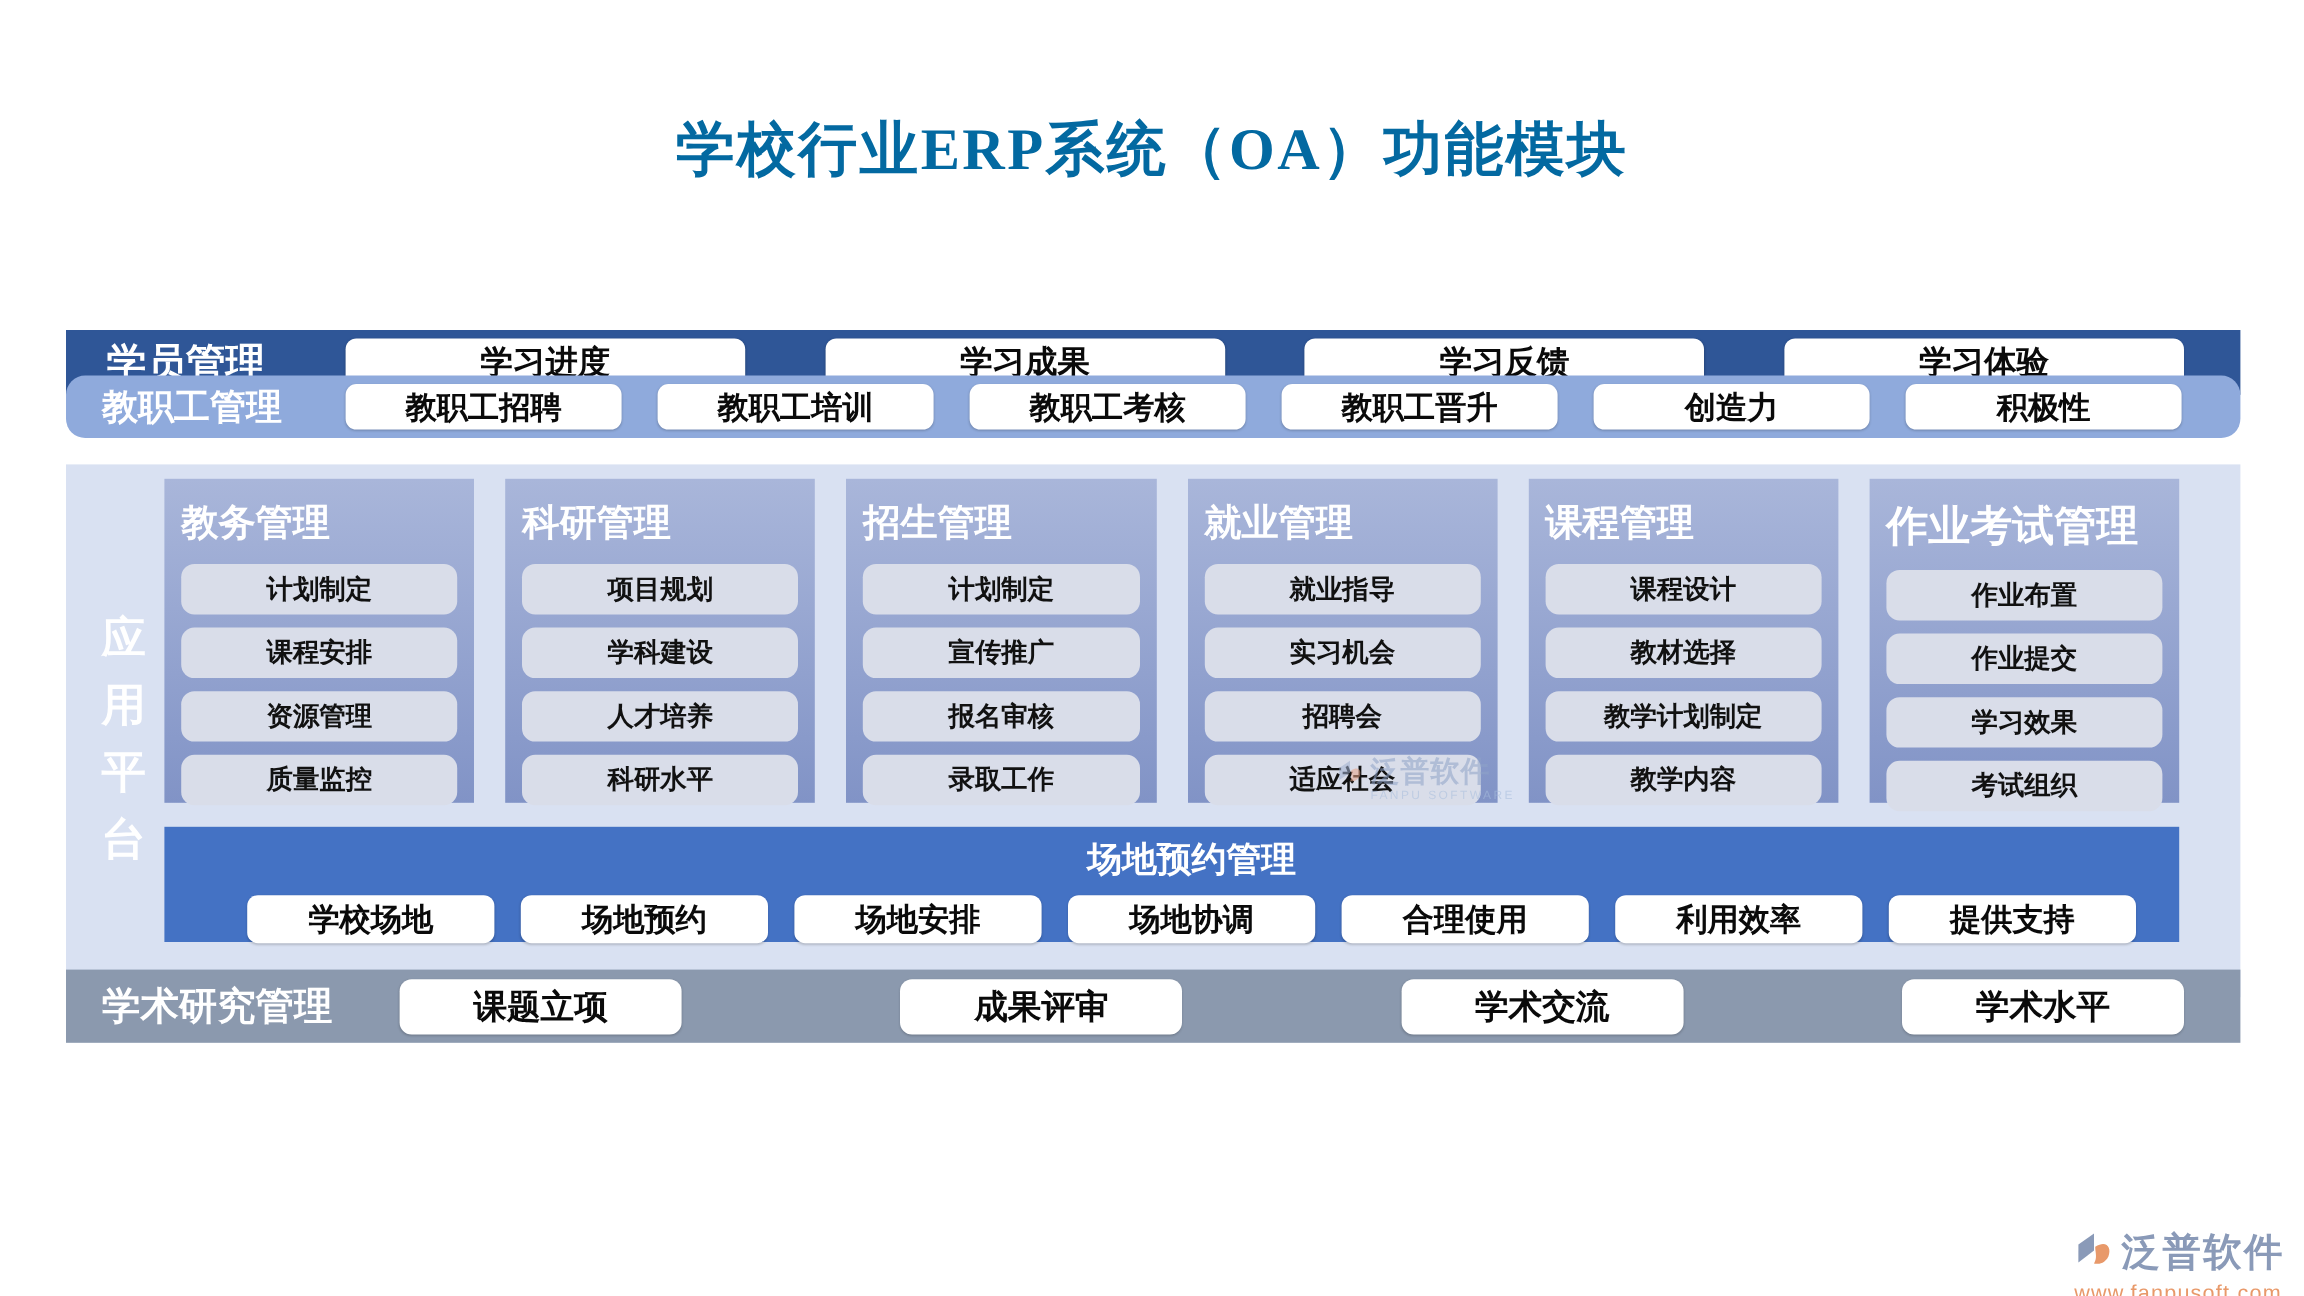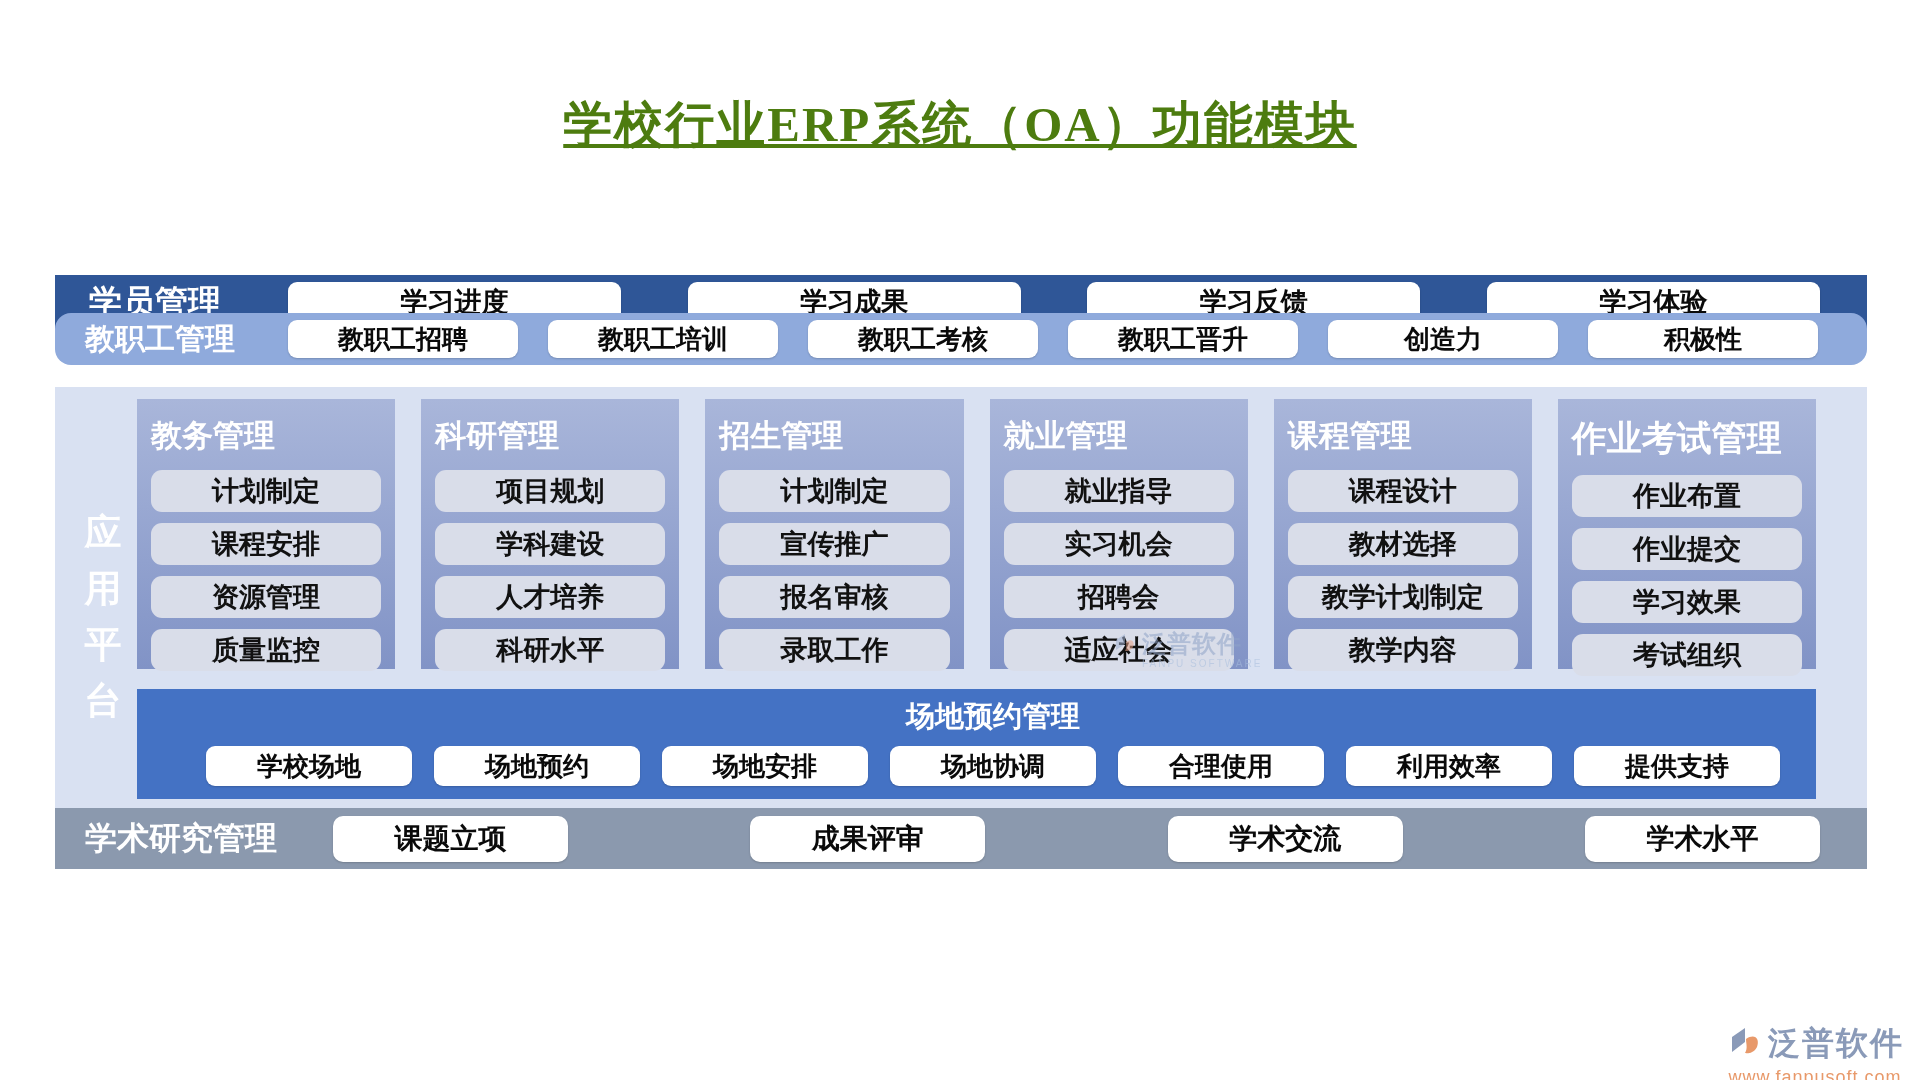--- a/index.html
+++ b/index.html
@@ -3,21 +3,21 @@
 <meta charset="utf-8">
 <style>
   * { box-sizing: border-box; margin: 0; padding: 0; }
   html,body { width:1920px; height:1080px; background:#fff; }
   .canvas {
     position:relative; width:1920px; height:1080px; background:#ffffff; overflow:hidden;
     font-family:"Liberation Serif","DejaVu Serif",serif;
   }
   .title {
     position:absolute; top:92px; left:0; width:100%;
-    text-align:center; font-size:49px; font-weight:bold; color:#4d7c0f; letter-spacing:2px;text-decoration:underline;
+    text-align:center; font-size:49px; font-weight:bold; color:#0369a1; letter-spacing:2px;
   }
   
   .band { position:absolute; left:55px; right:53px; display:flex; align-items:center; }
   .band1 { top:243px; height:54px; background:#2f5697;margin-top:32px; }
   .band2 { top:313px; height:52px; background:#8faadc;border-radius:16px; }
   .band-label { color:#fff; font-weight:600; padding-left:34px; flex:0 0 233px; }
   .band1 .band-label { font-size:33px; }
   .band2 .band-label { font-size:30px; padding-left:30px; }
   .band-items { flex:1; display:flex; align-items:center; justify-content:space-between; }
   .band1 .band-items { padding-right:47px; }
@@ -43,24 +43,24 @@
   }
   .col {
     flex:1; background:linear-gradient(180deg,#a9b6da 0%,#8193c6 100%);
     padding:6px 14px 0 14px;
   }
   .col-header { color:#ffffff; font-size:31px; font-weight:600; margin:10px 0 13px 0; white-space:nowrap; }
   .col6 .col-header { font-size:35px; }
   .col-item {
     background:#d9dde9; border-radius:11px; height:42px; margin-bottom:11px;
     display:flex; align-items:center; justify-content:center;
-    font-size:27px; font-weight:600; color:#111; white-space:nowrap;
-  }
-  
-  .venue { position:absolute; left:82px; right:51px; top:302px; height:110px; background:#4472c4;padding-left:33px; }
+    font-size:22px; font-weight:600; color:#111; white-space:nowrap;
+  }
+  
+  .venue { position:absolute; left:82px; right:51px; top:302px; height:96px; background:#4472c4;padding-left:33px; }
   .venue-title { text-align:center; color:#ffffff; font-size:29px; font-weight:600; margin-top:8px; }
   .venue-items { display:flex; justify-content:center; gap:22px; margin-top:9px; }
   .venue-items .chip { width:206px; height:40px; font-size:26px; }
   
   .band3 { top:808px; height:61px; background:#8b99ae; }
   .band3 .band-label { font-size:32px; flex:0 0 278px; padding-left:30px; }
   .band3 .band-items { padding-right:47px; }
   .band3 .chip { width:235px; height:46px; border-radius:10px; font-size:28px; }
   
   .watermark {

